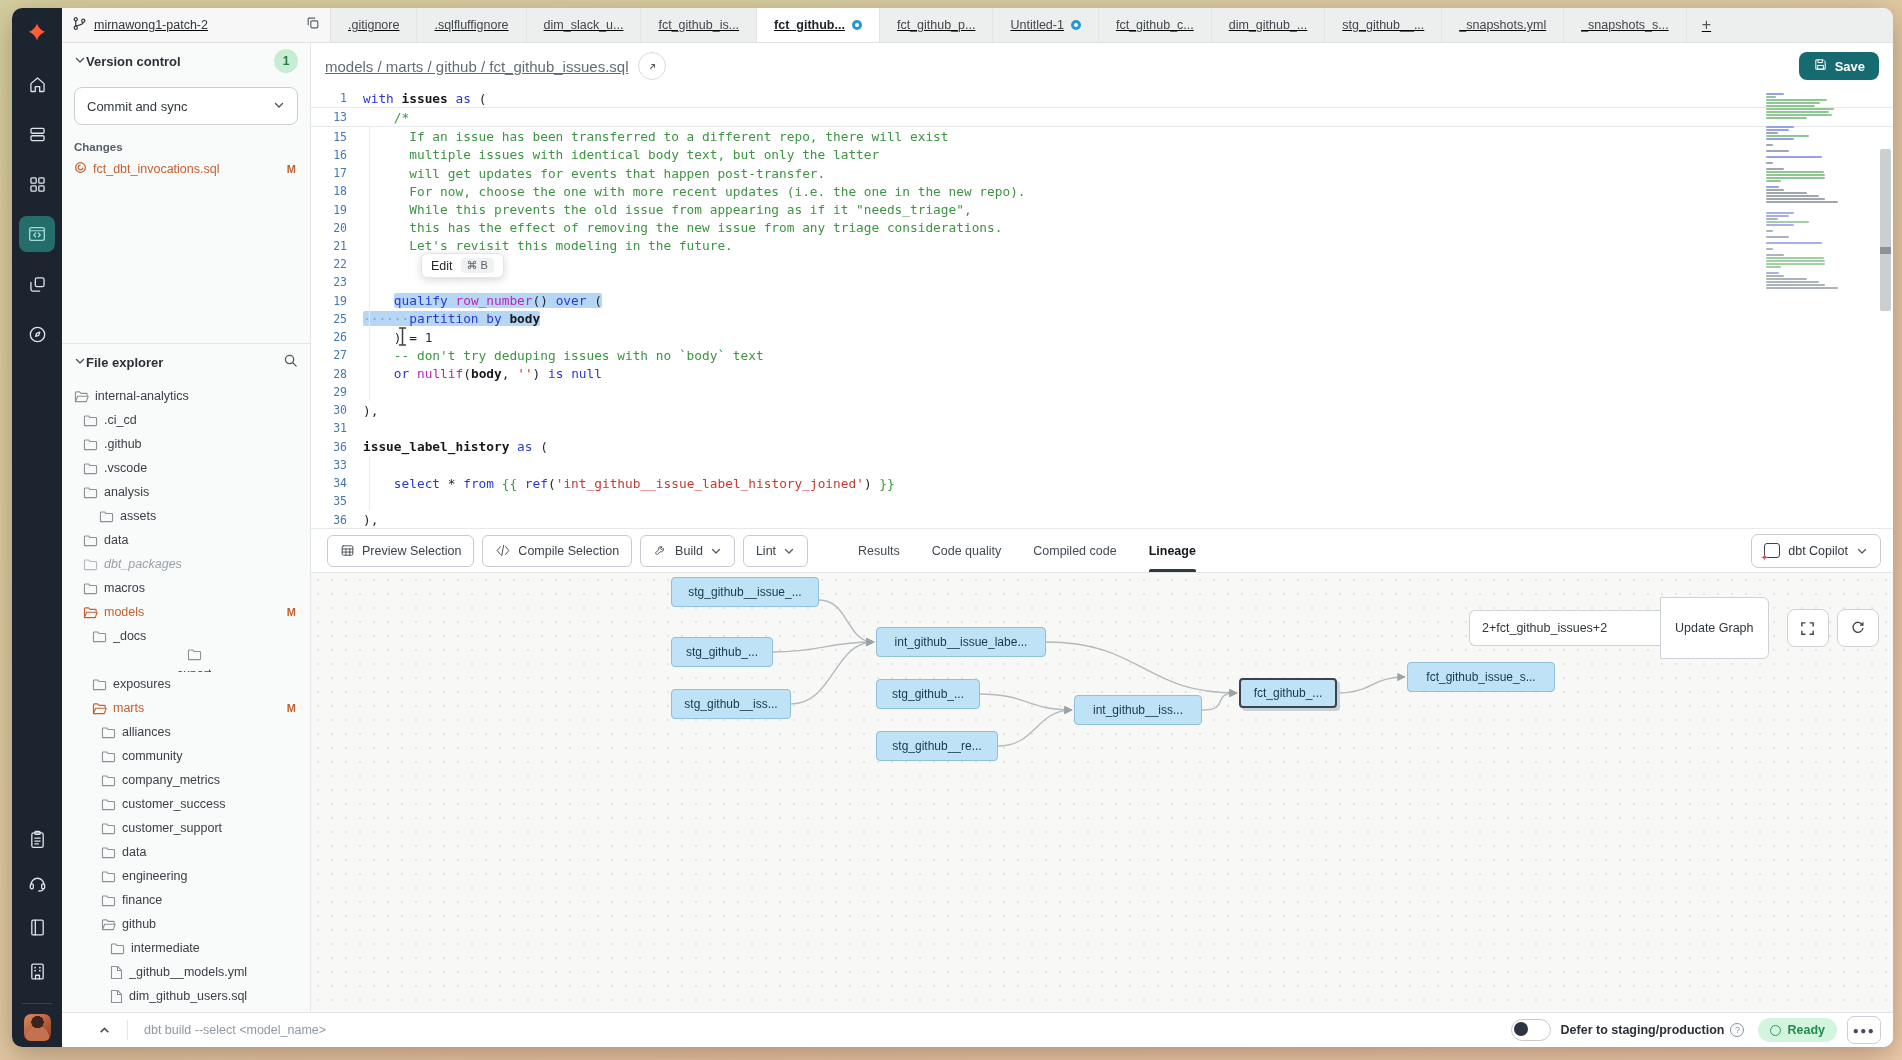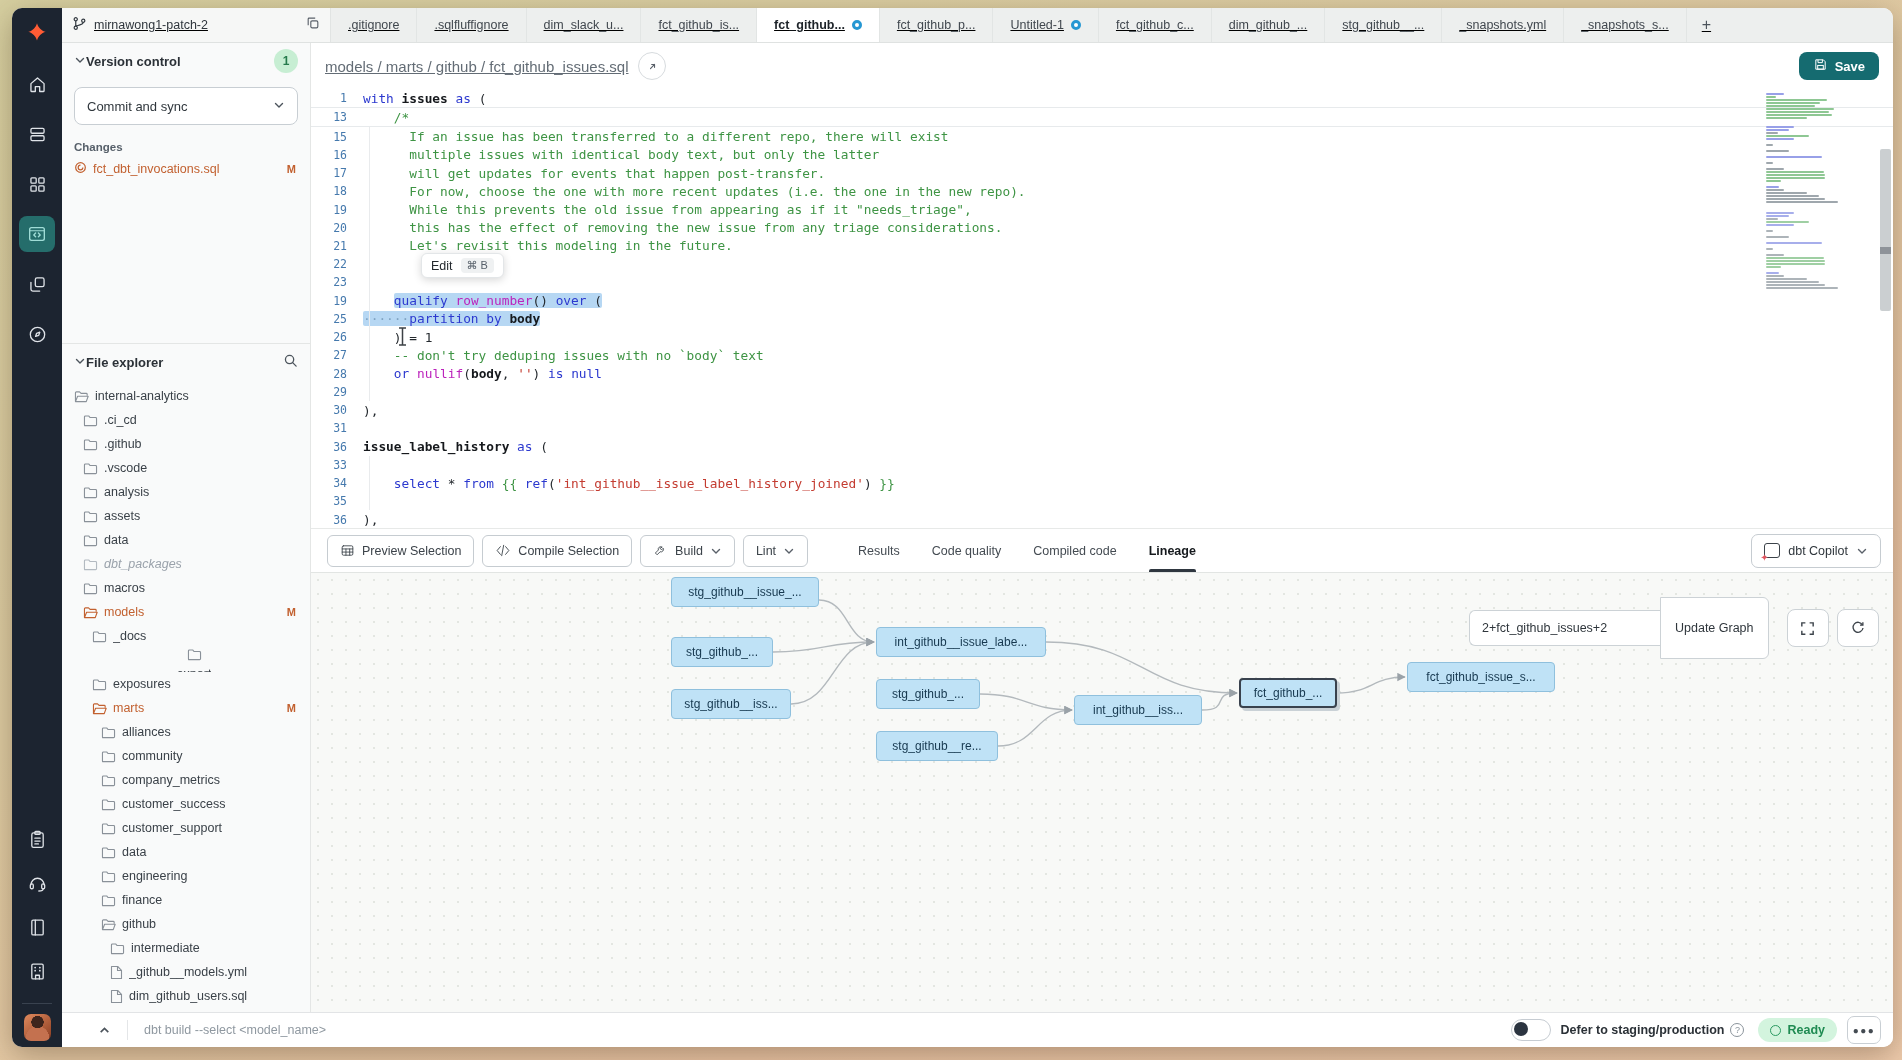--- a/index.html
+++ b/index.html
@@ -344,21 +344,21 @@
                   <span class="tname">.vscode</span>
                 </div>
                 <div class="trow" style="padding-left: 21px;">
                   <span style="display: flex;">
                     <svg width="15" height="13" viewBox="0 0 16 14" fill="none">
                       <path d="M1.5 12.5h12a1 1 0 0 0 1-1V4.8a1 1 0 0 0-1-1H7.6L6 2.1H2.5a1 1 0 0 0-1 1v8.4a1 1 0 0 0 1 1z" stroke="#8a9199" stroke-width="1.2" stroke-linejoin="round"></path>
                     </svg>
                   </span>
                   <span class="tname">analysis</span>
                 </div>
-                <div class="trow" style="padding-left: 21px;">
+                <div class="trow" style="padding-left: 37px;">
                   <span style="display: flex;">
                     <svg width="15" height="13" viewBox="0 0 16 14" fill="none">
                       <path d="M1.5 12.5h12a1 1 0 0 0 1-1V4.8a1 1 0 0 0-1-1H7.6L6 2.1H2.5a1 1 0 0 0-1 1v8.4a1 1 0 0 0 1 1z" stroke="#8a9199" stroke-width="1.2" stroke-linejoin="round"></path>
                     </svg>
                   </span>
                   <span class="tname">assets</span>
                 </div>
                 <div class="trow" style="padding-left: 21px;">
                   <span style="display: flex;">
                     <svg width="15" height="13" viewBox="0 0 16 14" fill="none">

